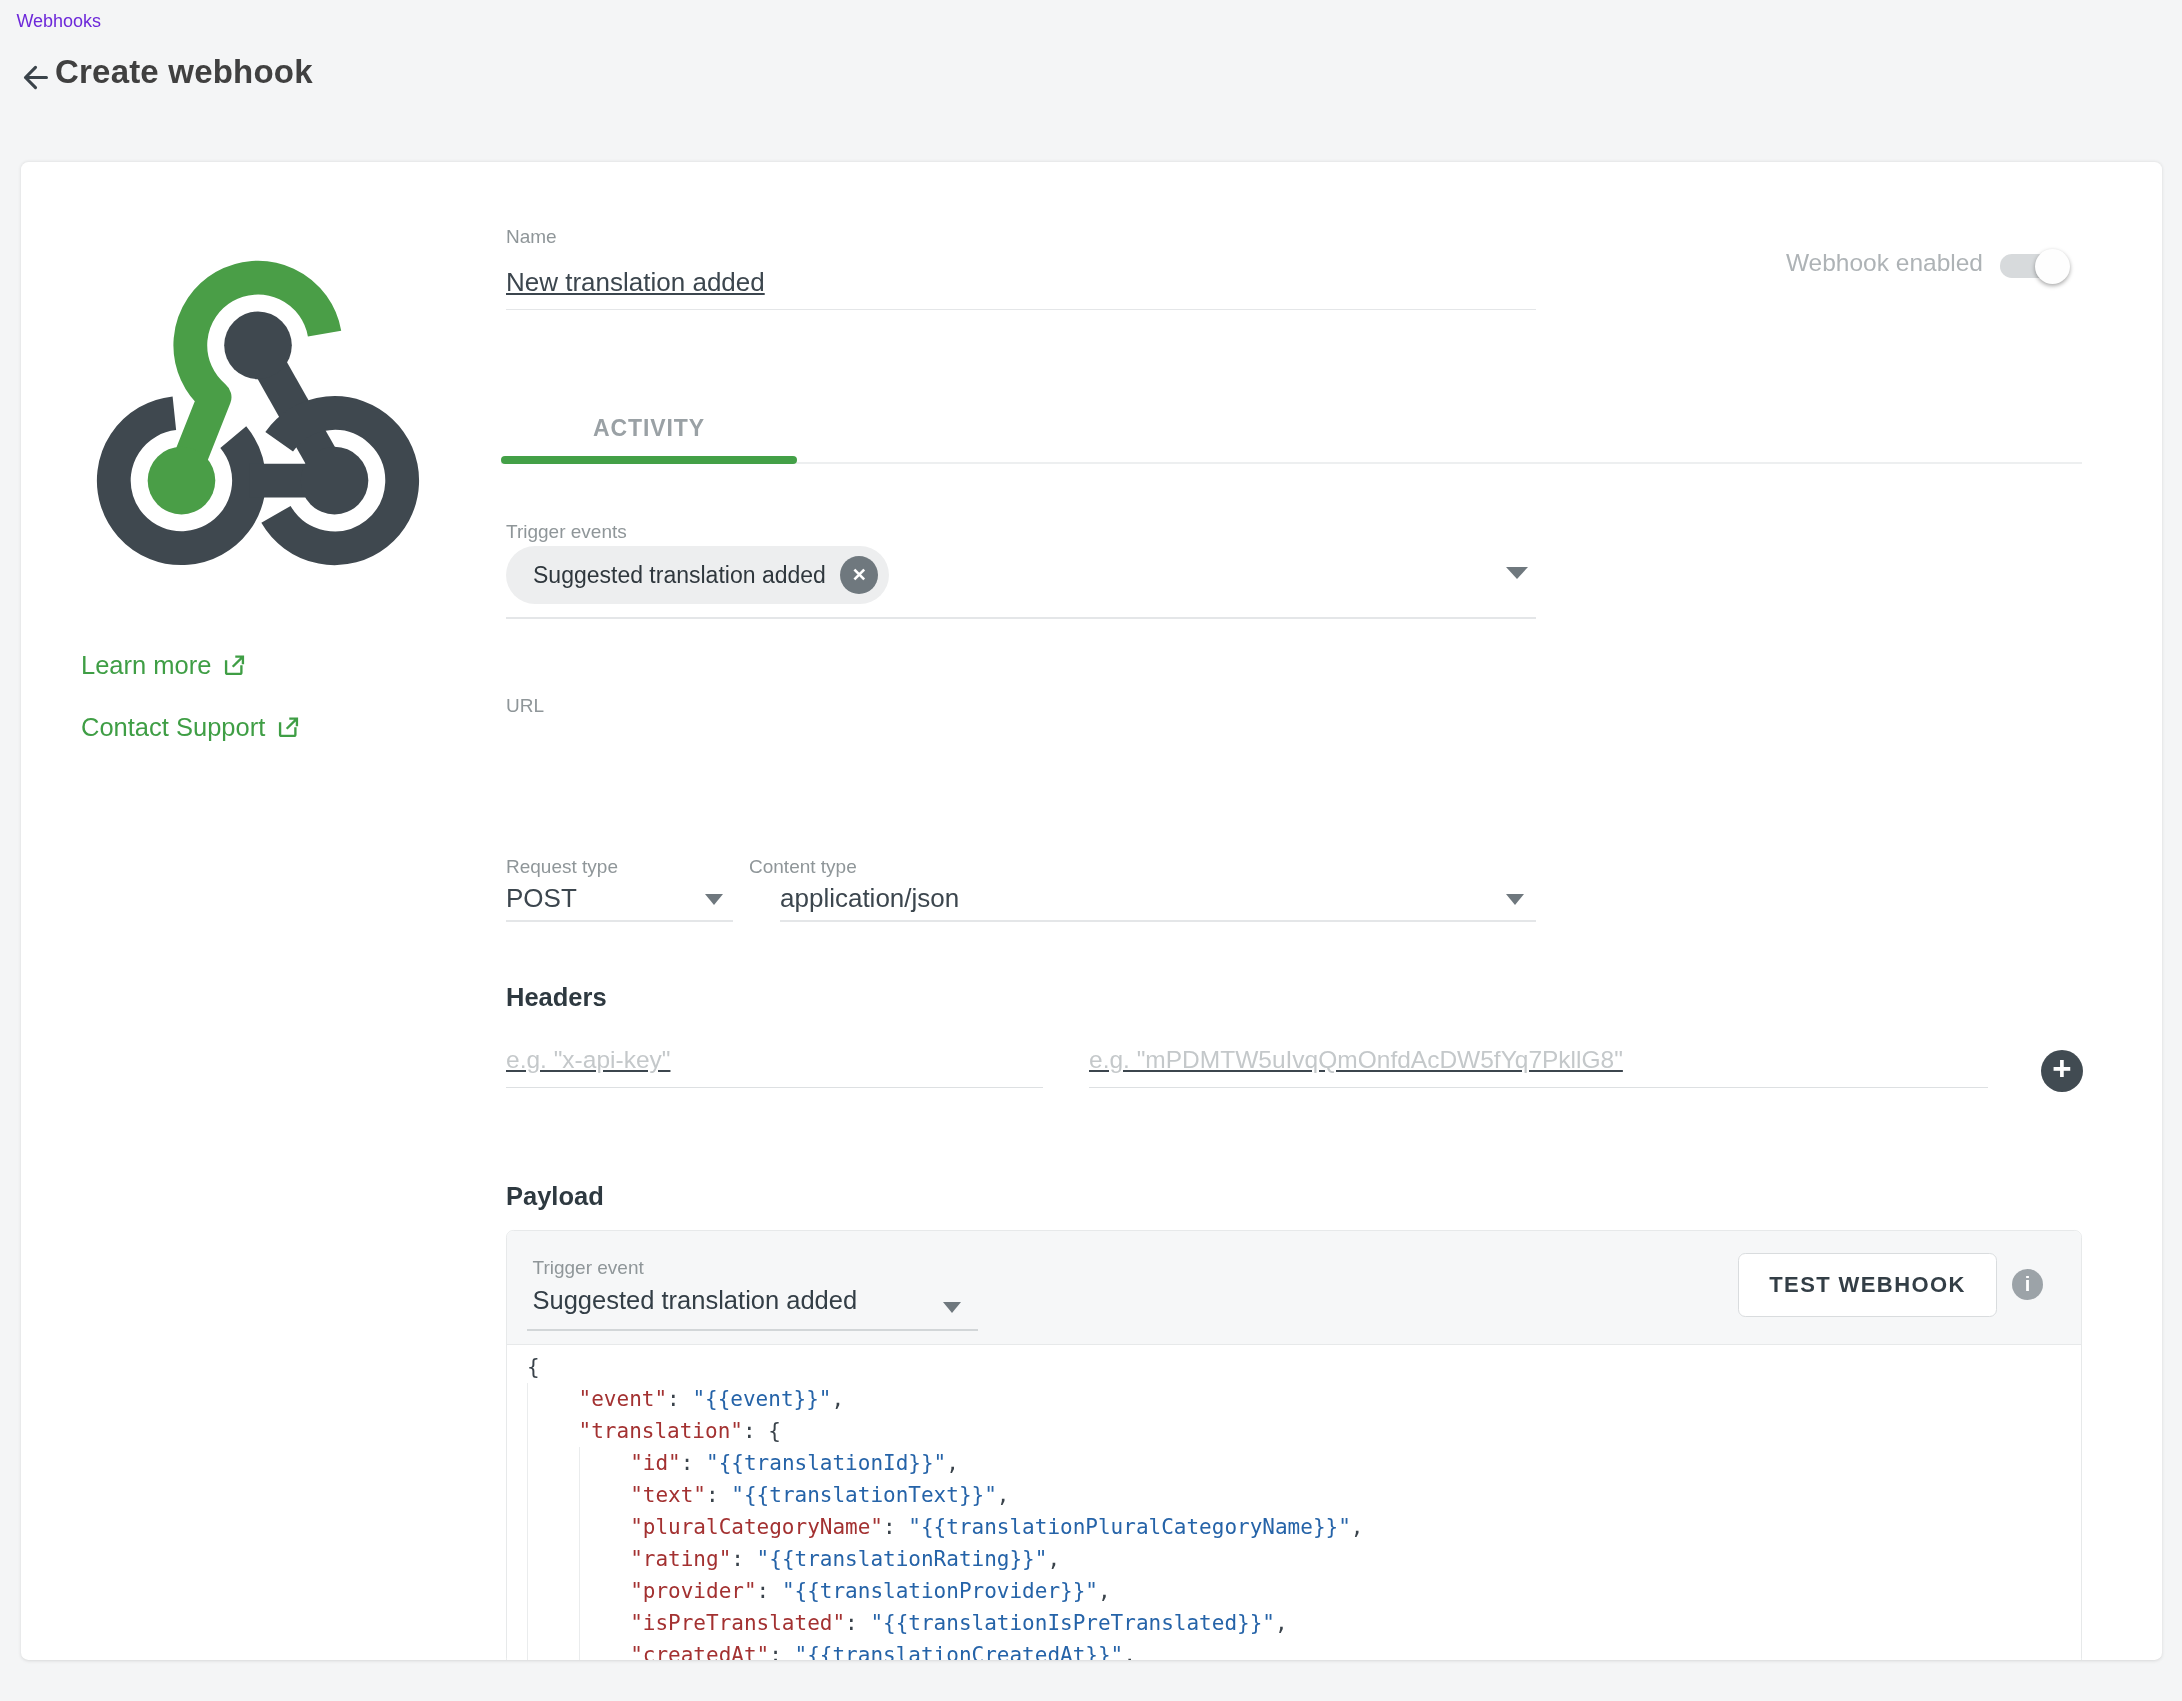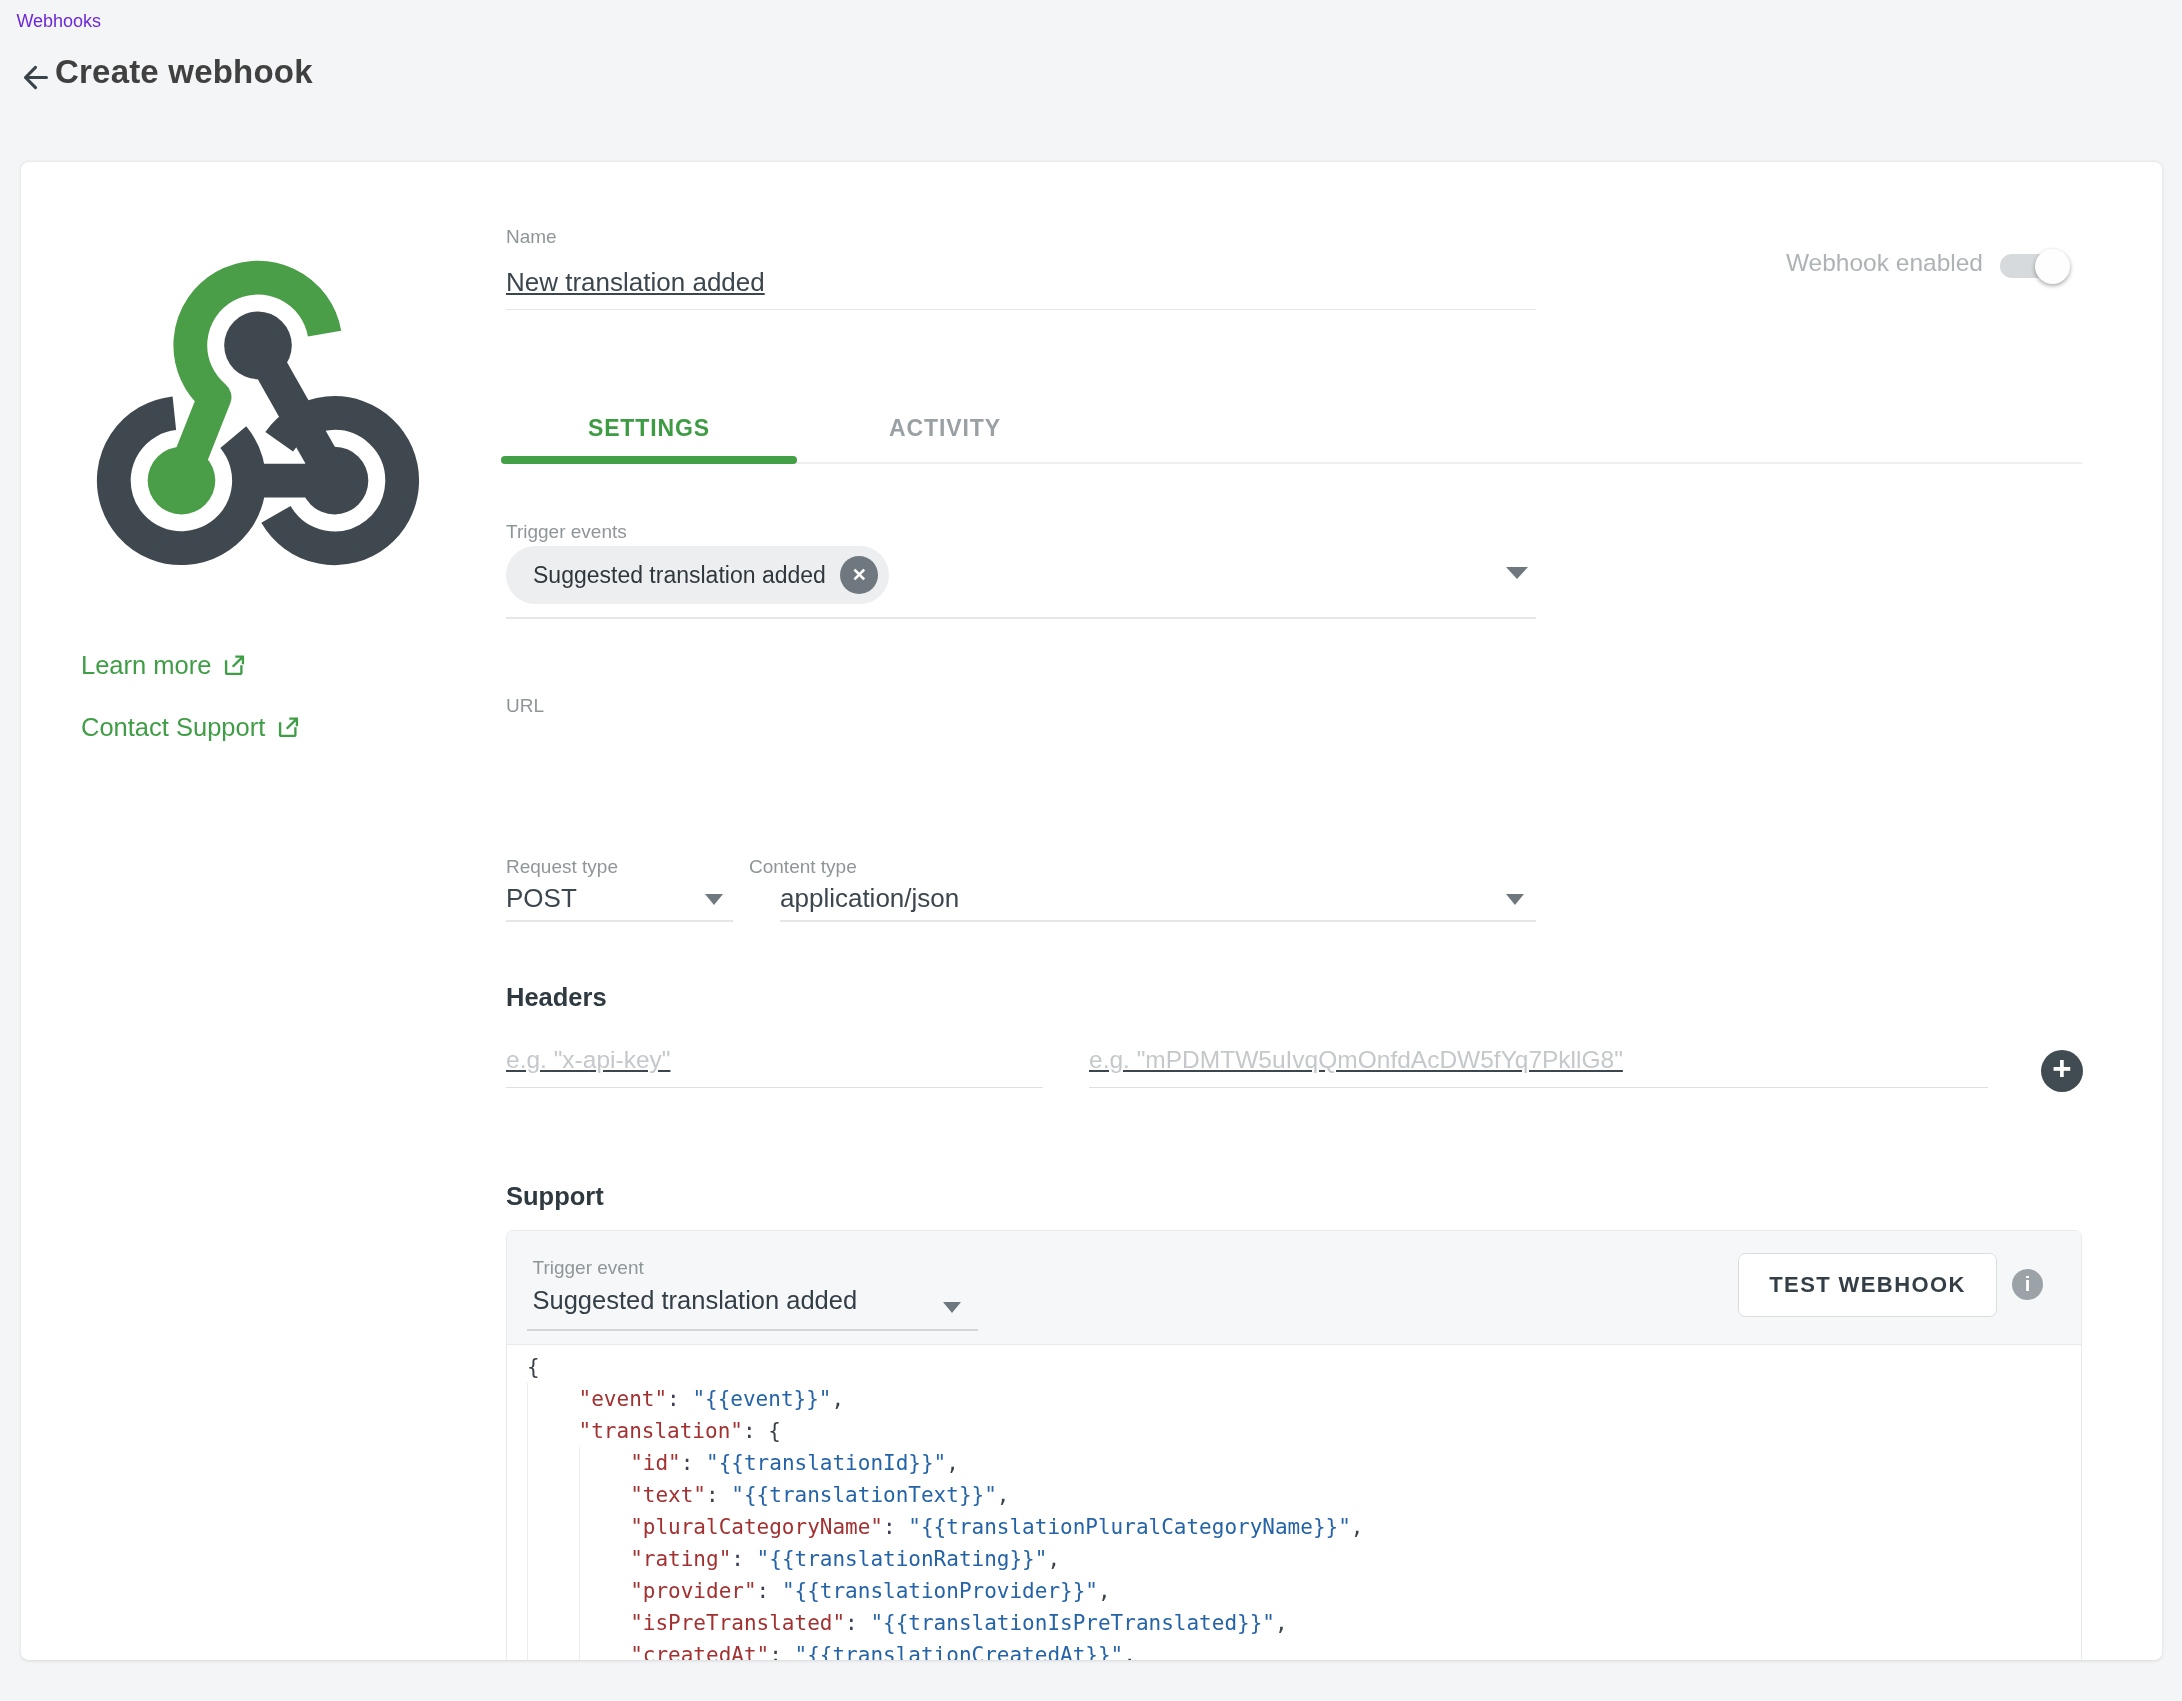--- a/index.html
+++ b/index.html
@@ -176,21 +176,20 @@
 
   <div class="f-label name-label">Name</div>
   <input class="f-input name-input" type="text" value="New translation added" style="">
 
   <div class="enabled-label">Webhook enabled</div>
   <div class="toggle">
     <div class="thumb"></div>
   </div>
 
   <div class="tabs">
-    <div class="tab active">SETTINGS</div>
     <div class="tab inactive">ACTIVITY</div>
   </div>
   <div class="tab-baseline"></div>
   <div class="tab-indicator"></div>
 
   <div class="f-label trigger-label">Trigger events</div>
   <div class="chip">
     <span class="chip-text">Suggested translation added</span>
     <span class="chip-x">✕</span>
   </div>
@@ -207,21 +206,21 @@
   <div class="f-label ct-label">Content type</div>
   <div class="ct-value">application/json</div>
   <div class="caret sm ct-caret"></div>
   <div class="ct-underline"></div>
 
   <div class="section-title headers-title">Headers</div>
   <input class="f-input hkey-input" type="text" placeholder="e.g. &quot;x-api-key&quot;" style="">
   <input class="f-input hval-input" type="text" placeholder="e.g. &quot;mPDMTW5uIvqQmOnfdAcDW5fYq7PkllG8&quot;" style="">
   <div class="add-header">+</div>
 
-  <div class="section-title payload-title">Support</div>
+  <div class="section-title payload-title">Payload</div>
   <div class="panel">
     <div class="panel-header">
       <div class="pe-label">Trigger event</div>
       <div class="pe-value">Suggested translation added</div>
       <div class="caret sm pe-caret"></div>
       <div class="pe-underline"></div>
       <button class="test-btn">TEST WEBHOOK</button>
       <div class="info-dot">i</div>
     </div>
     <div class="code">

